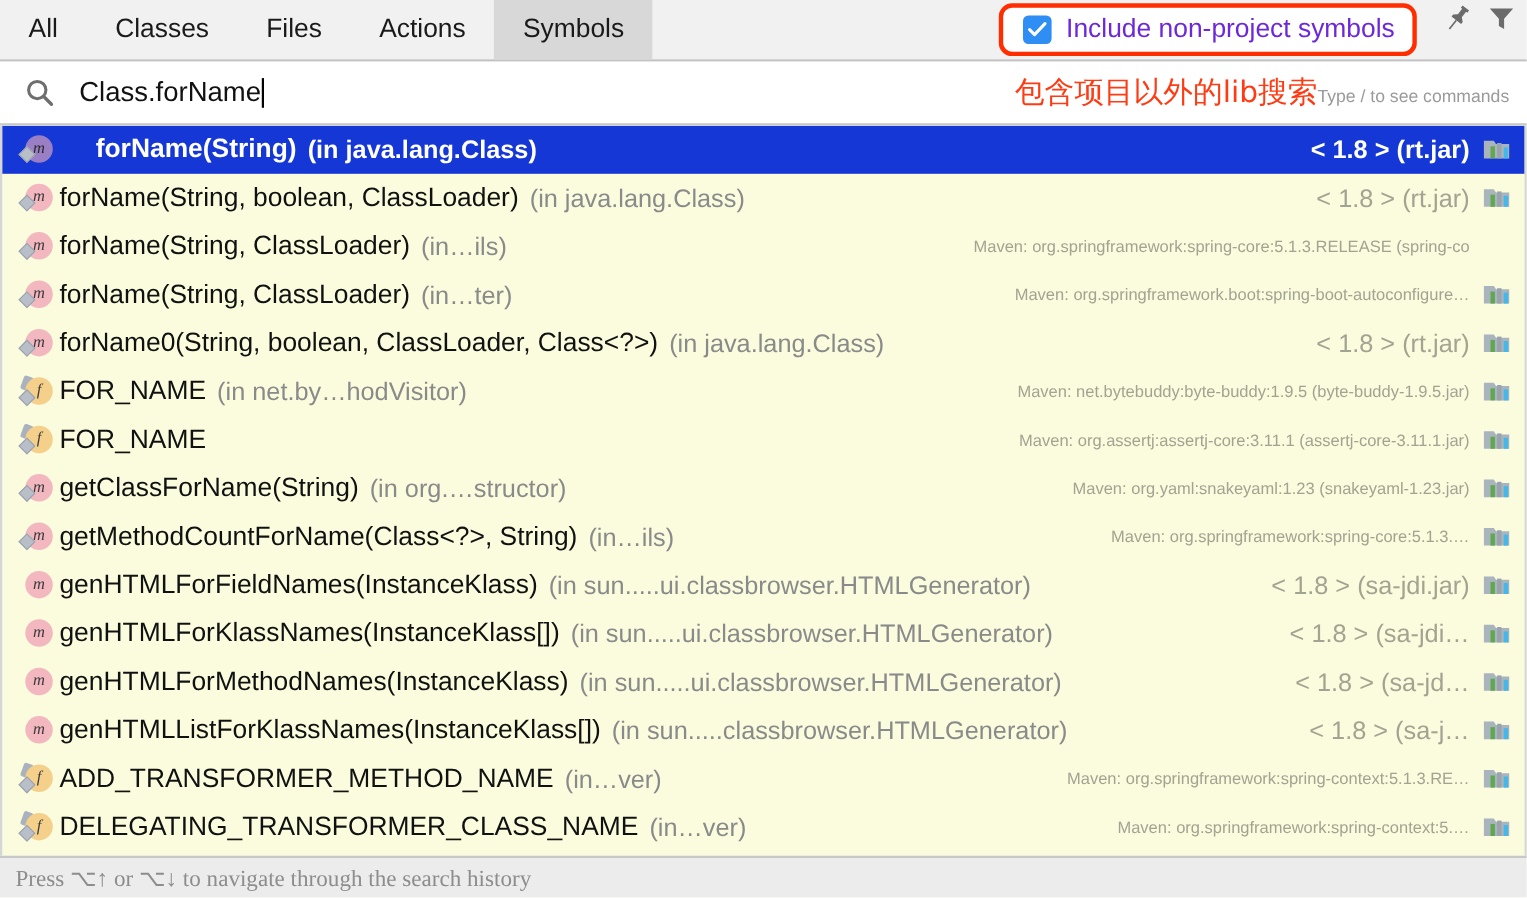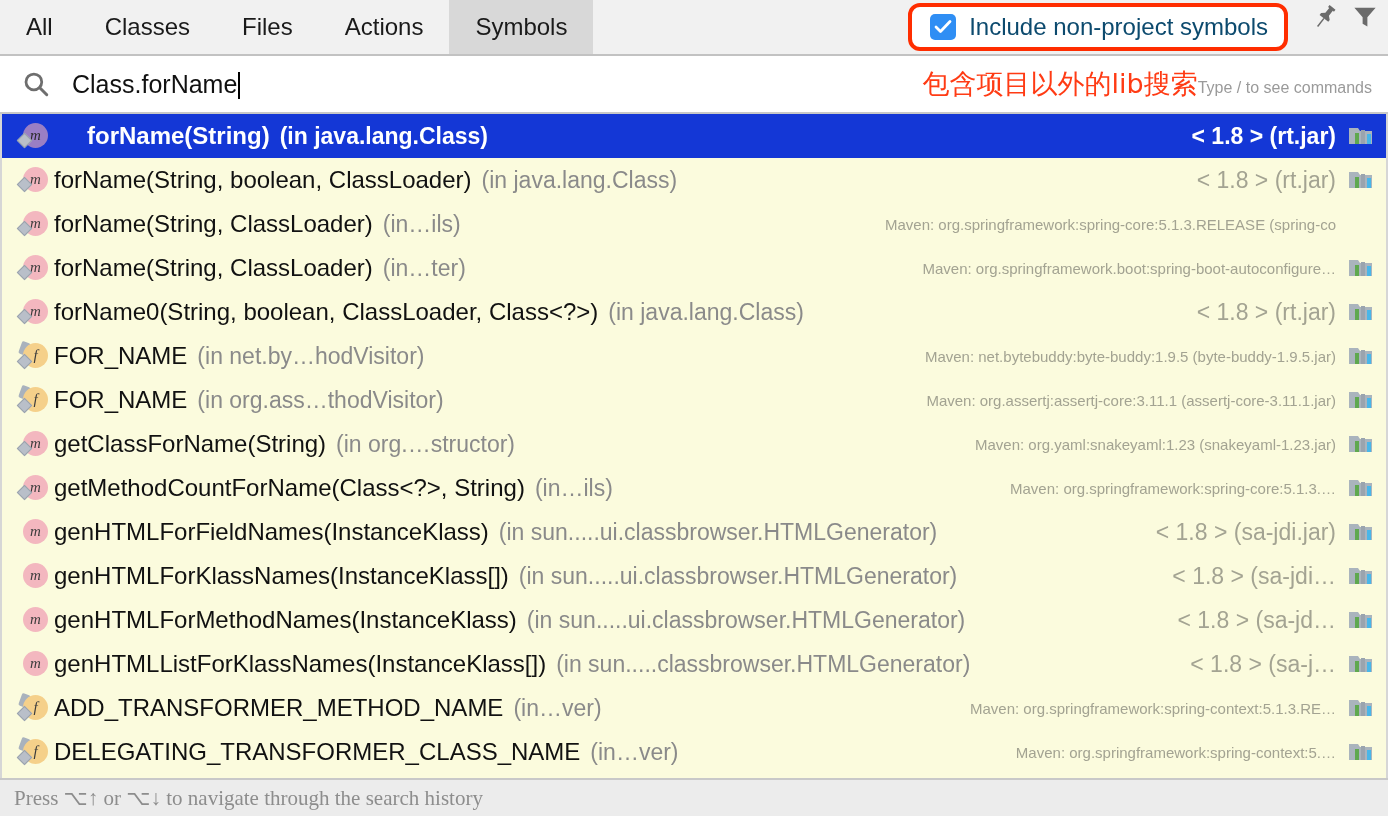--- a/index.html
+++ b/index.html
@@ -55,21 +55,21 @@
     width: 26px;
     height: 26px;
     border-radius: 5px;
     background: #2f8ef4;
     position: relative;
     flex: 0 0 auto;
   }
   .cb-box svg { position: absolute; left: 4px; top: 5px; }
   .cb-label {
     font-size: 24px;
-    color: #0c4a6e;
+    color: #6d28d9;
     margin-left: 13px;
     white-space: nowrap;
   }
   .tool-icon {
     width: 34px;
     height: 34px;
     display: flex;
     align-items: center;
     justify-content: center;
     margin-right: 6px;
@@ -420,21 +420,20 @@
     </div>
     <div class="row">
       <span class="icon-slot">
         <span class="mi field">
           <span class="tag"></span>
           <span class="disc">f</span>
           <span class="diamond"></span>
         </span>
       </span>
       <span class="row-main">FOR_NAME</span>
-      <span class="row-loc">(in org.ass…thodVisitor)</span>
       <span class="row-src rightal">Maven: org.assertj:assertj-core:3.11.1 (assertj-core-3.11.1.jar)</span>
       <span class="lib-slot">
         <svg width="26" height="24" viewBox="0 0 26 24">
           <path d="M1 4 h9 l2 3 h12 v13 H1 z" fill="#aab4bd"></path>
           <rect x="7" y="9" width="4" height="11" fill="#5fa84f"></rect>
           <rect x="13" y="6" width="4" height="14" fill="#9aa4ae"></rect>
           <rect x="19" y="10" width="4" height="10" fill="#49b6e8"></rect>
         </svg>
       </span>
     </div>

